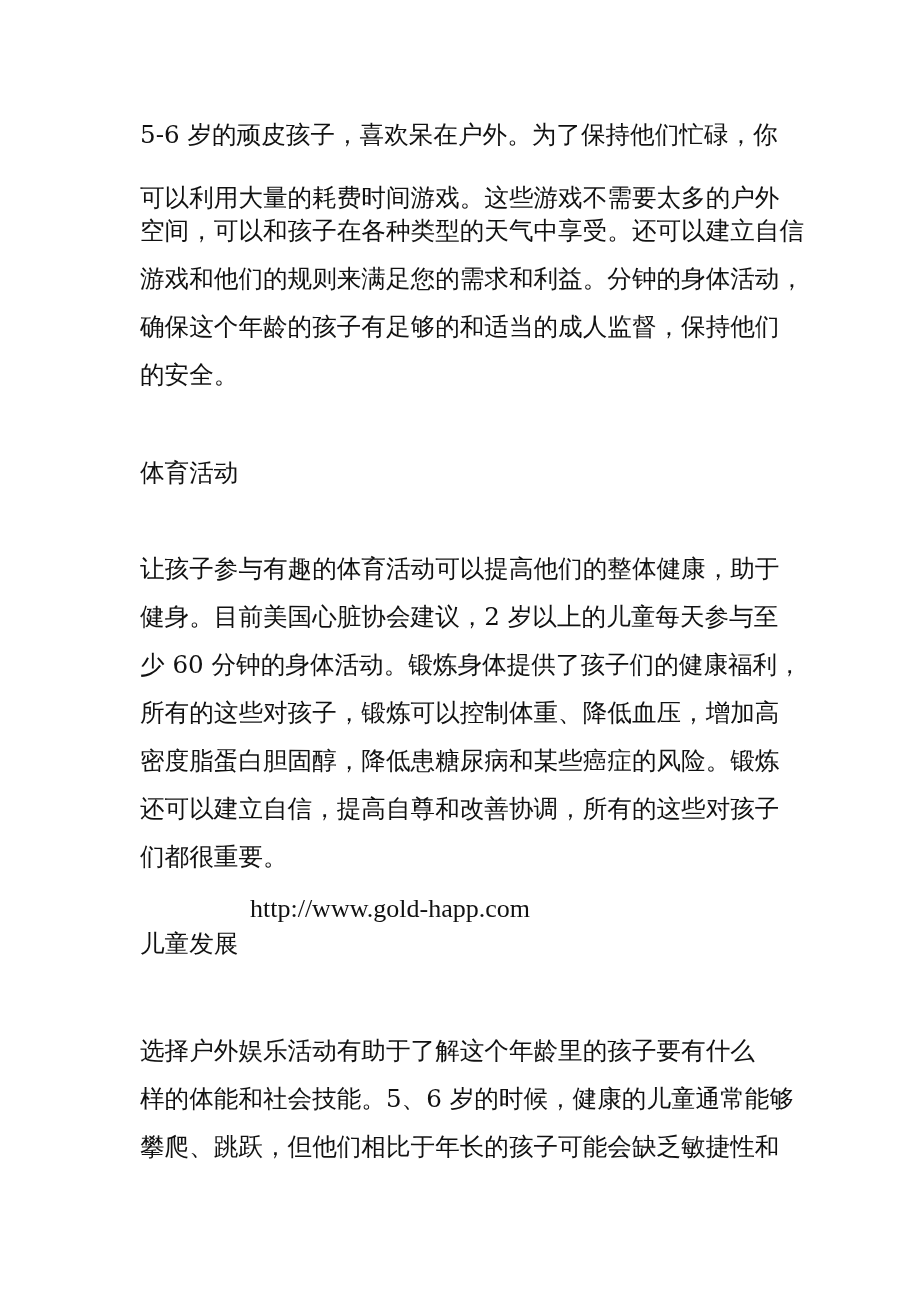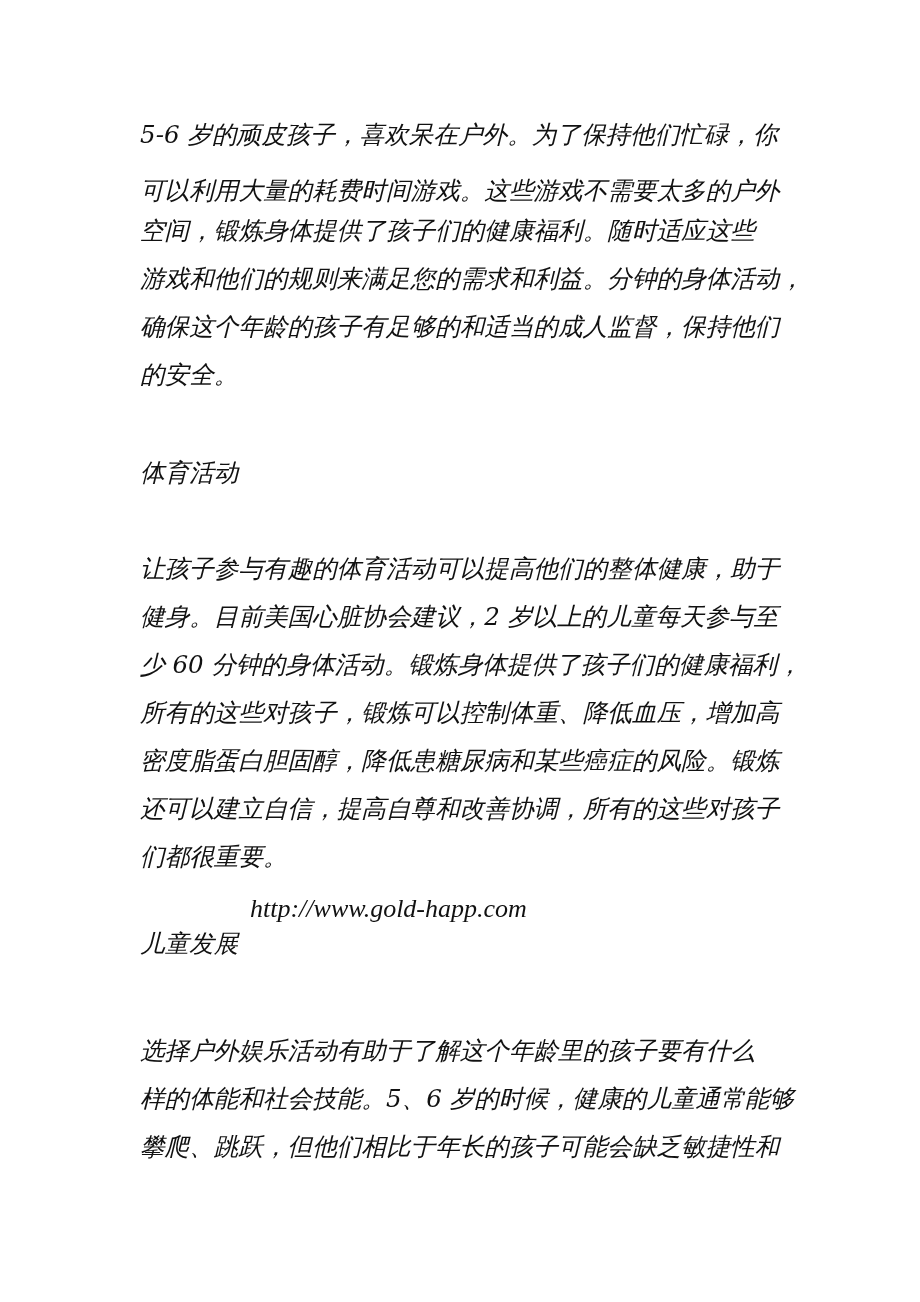--- a/index.html
+++ b/index.html
@@ -1,28 +1,28 @@
 <!DOCTYPE html>
 <html><head>
 <meta charset="utf-8">
 <style>
   html, body { margin: 0; padding: 0; background: #ffffff; }
   body { width: 920px; height: 1302px; position: relative; overflow: hidden;
          font-family: "DejaVu Serif", "Liberation Serif", serif; color: #111111; }
   .line { position: absolute; left: 140px; width: 650px; font-size: 24.6px;
-          line-height: 30px; white-space: nowrap; letter-spacing: 0px; font-style: italic; }
+          line-height: 30px; white-space: nowrap; letter-spacing: 0px; }
   .url { font-family: "Liberation Serif", serif; font-size: 26px; }
 </style>
 </head>
 <body>
 
 <div>
   <div class="line" style="top:120px">5-6 岁的顽皮孩子，喜欢呆在户外。为了保持他们忙碌，你</div>
-  <div class="line" style="top:176px">可以利用大量的耗费时间游戏。这些游戏不需要太多的户外</div>
-  <div class="line" style="top:216px">空间，锻炼身体提供了孩子们的健康福利。随时适应这些</div>
+  <div class="line" style="top:183px">可以利用大量的耗费时间游戏。这些游戏不需要太多的户外</div>
+  <div class="line" style="top:216px">空间，可以和孩子在各种类型的天气中享受。还可以建立自信</div>
   <div class="line" style="top:264px">游戏和他们的规则来满足您的需求和利益。分钟的身体活动，</div>
   <div class="line" style="top:312px">确保这个年龄的孩子有足够的和适当的成人监督，保持他们</div>
   <div class="line" style="top:360px">的安全。</div>
 
   <div class="line" style="top:458px">体育活动</div>
 
   <div class="line" style="top:554px">让孩子参与有趣的体育活动可以提高他们的整体健康，助于</div>
   <div class="line" style="top:602px">健身。目前美国心脏协会建议，2 岁以上的儿童每天参与至</div>
   <div class="line" style="top:650px">少 60 分钟的身体活动。锻炼身体提供了孩子们的健康福利，</div>
   <div class="line" style="top:698px">所有的这些对孩子，锻炼可以控制体重、降低血压，增加高</div>

